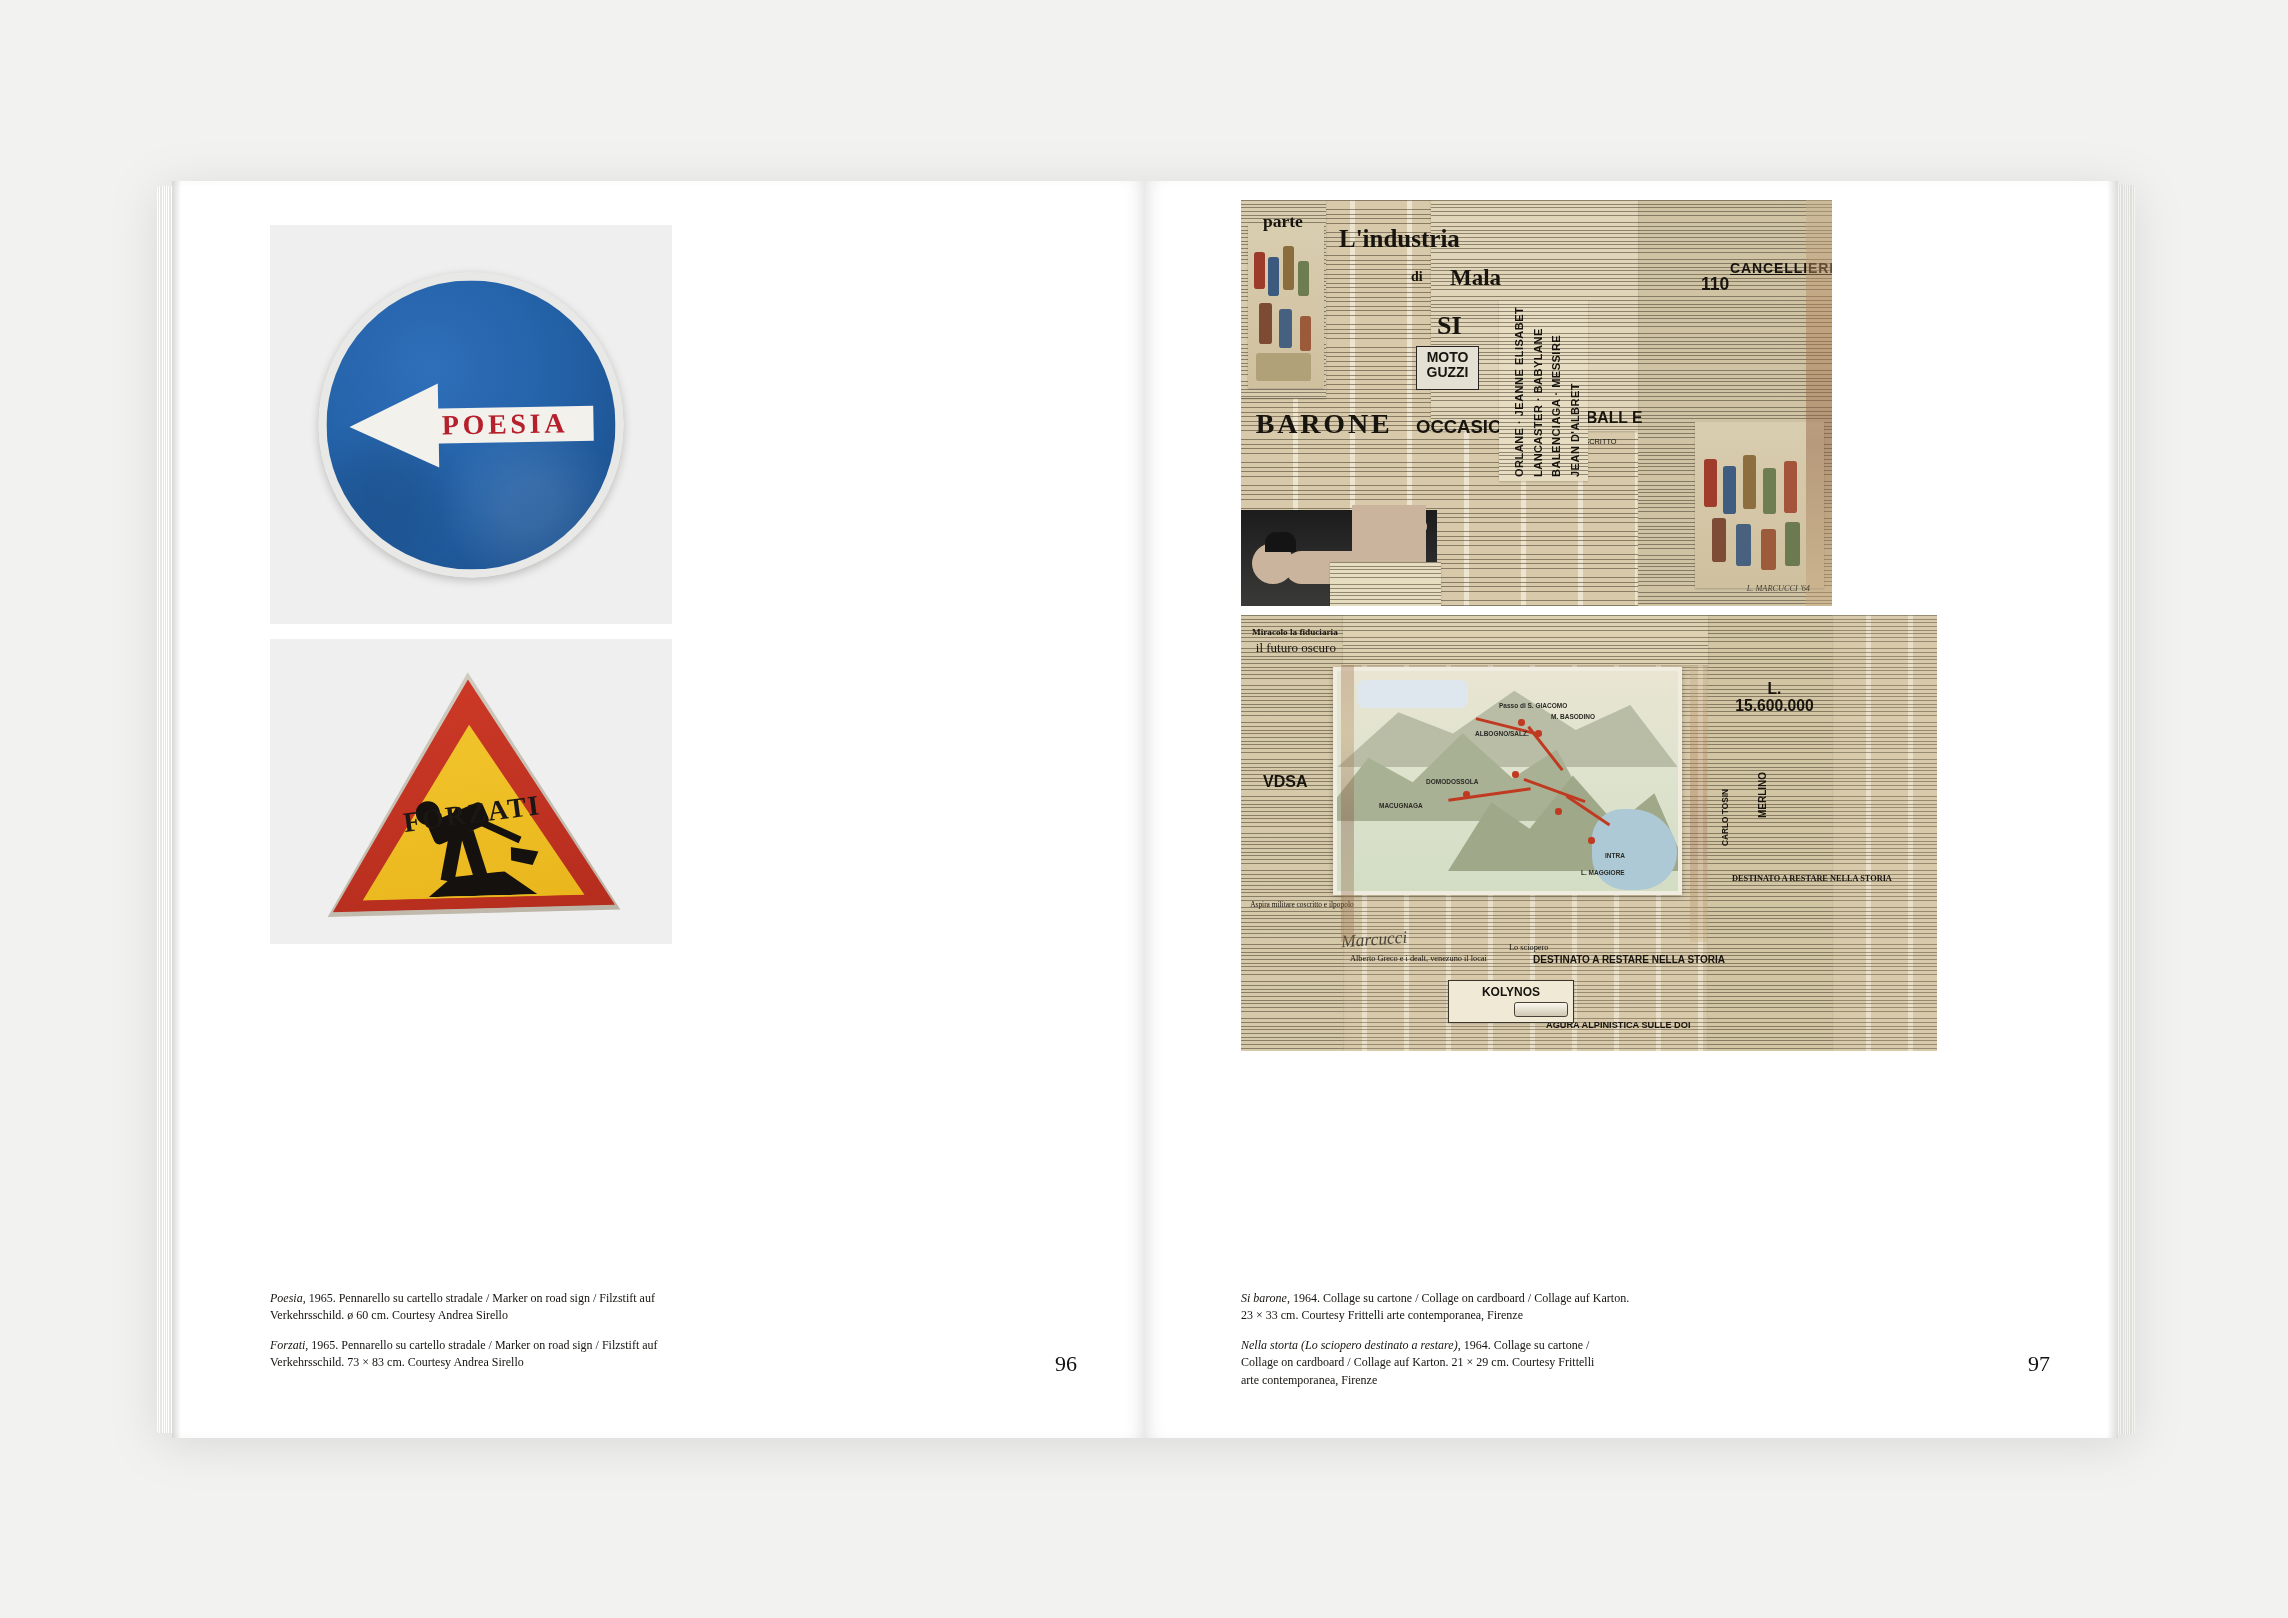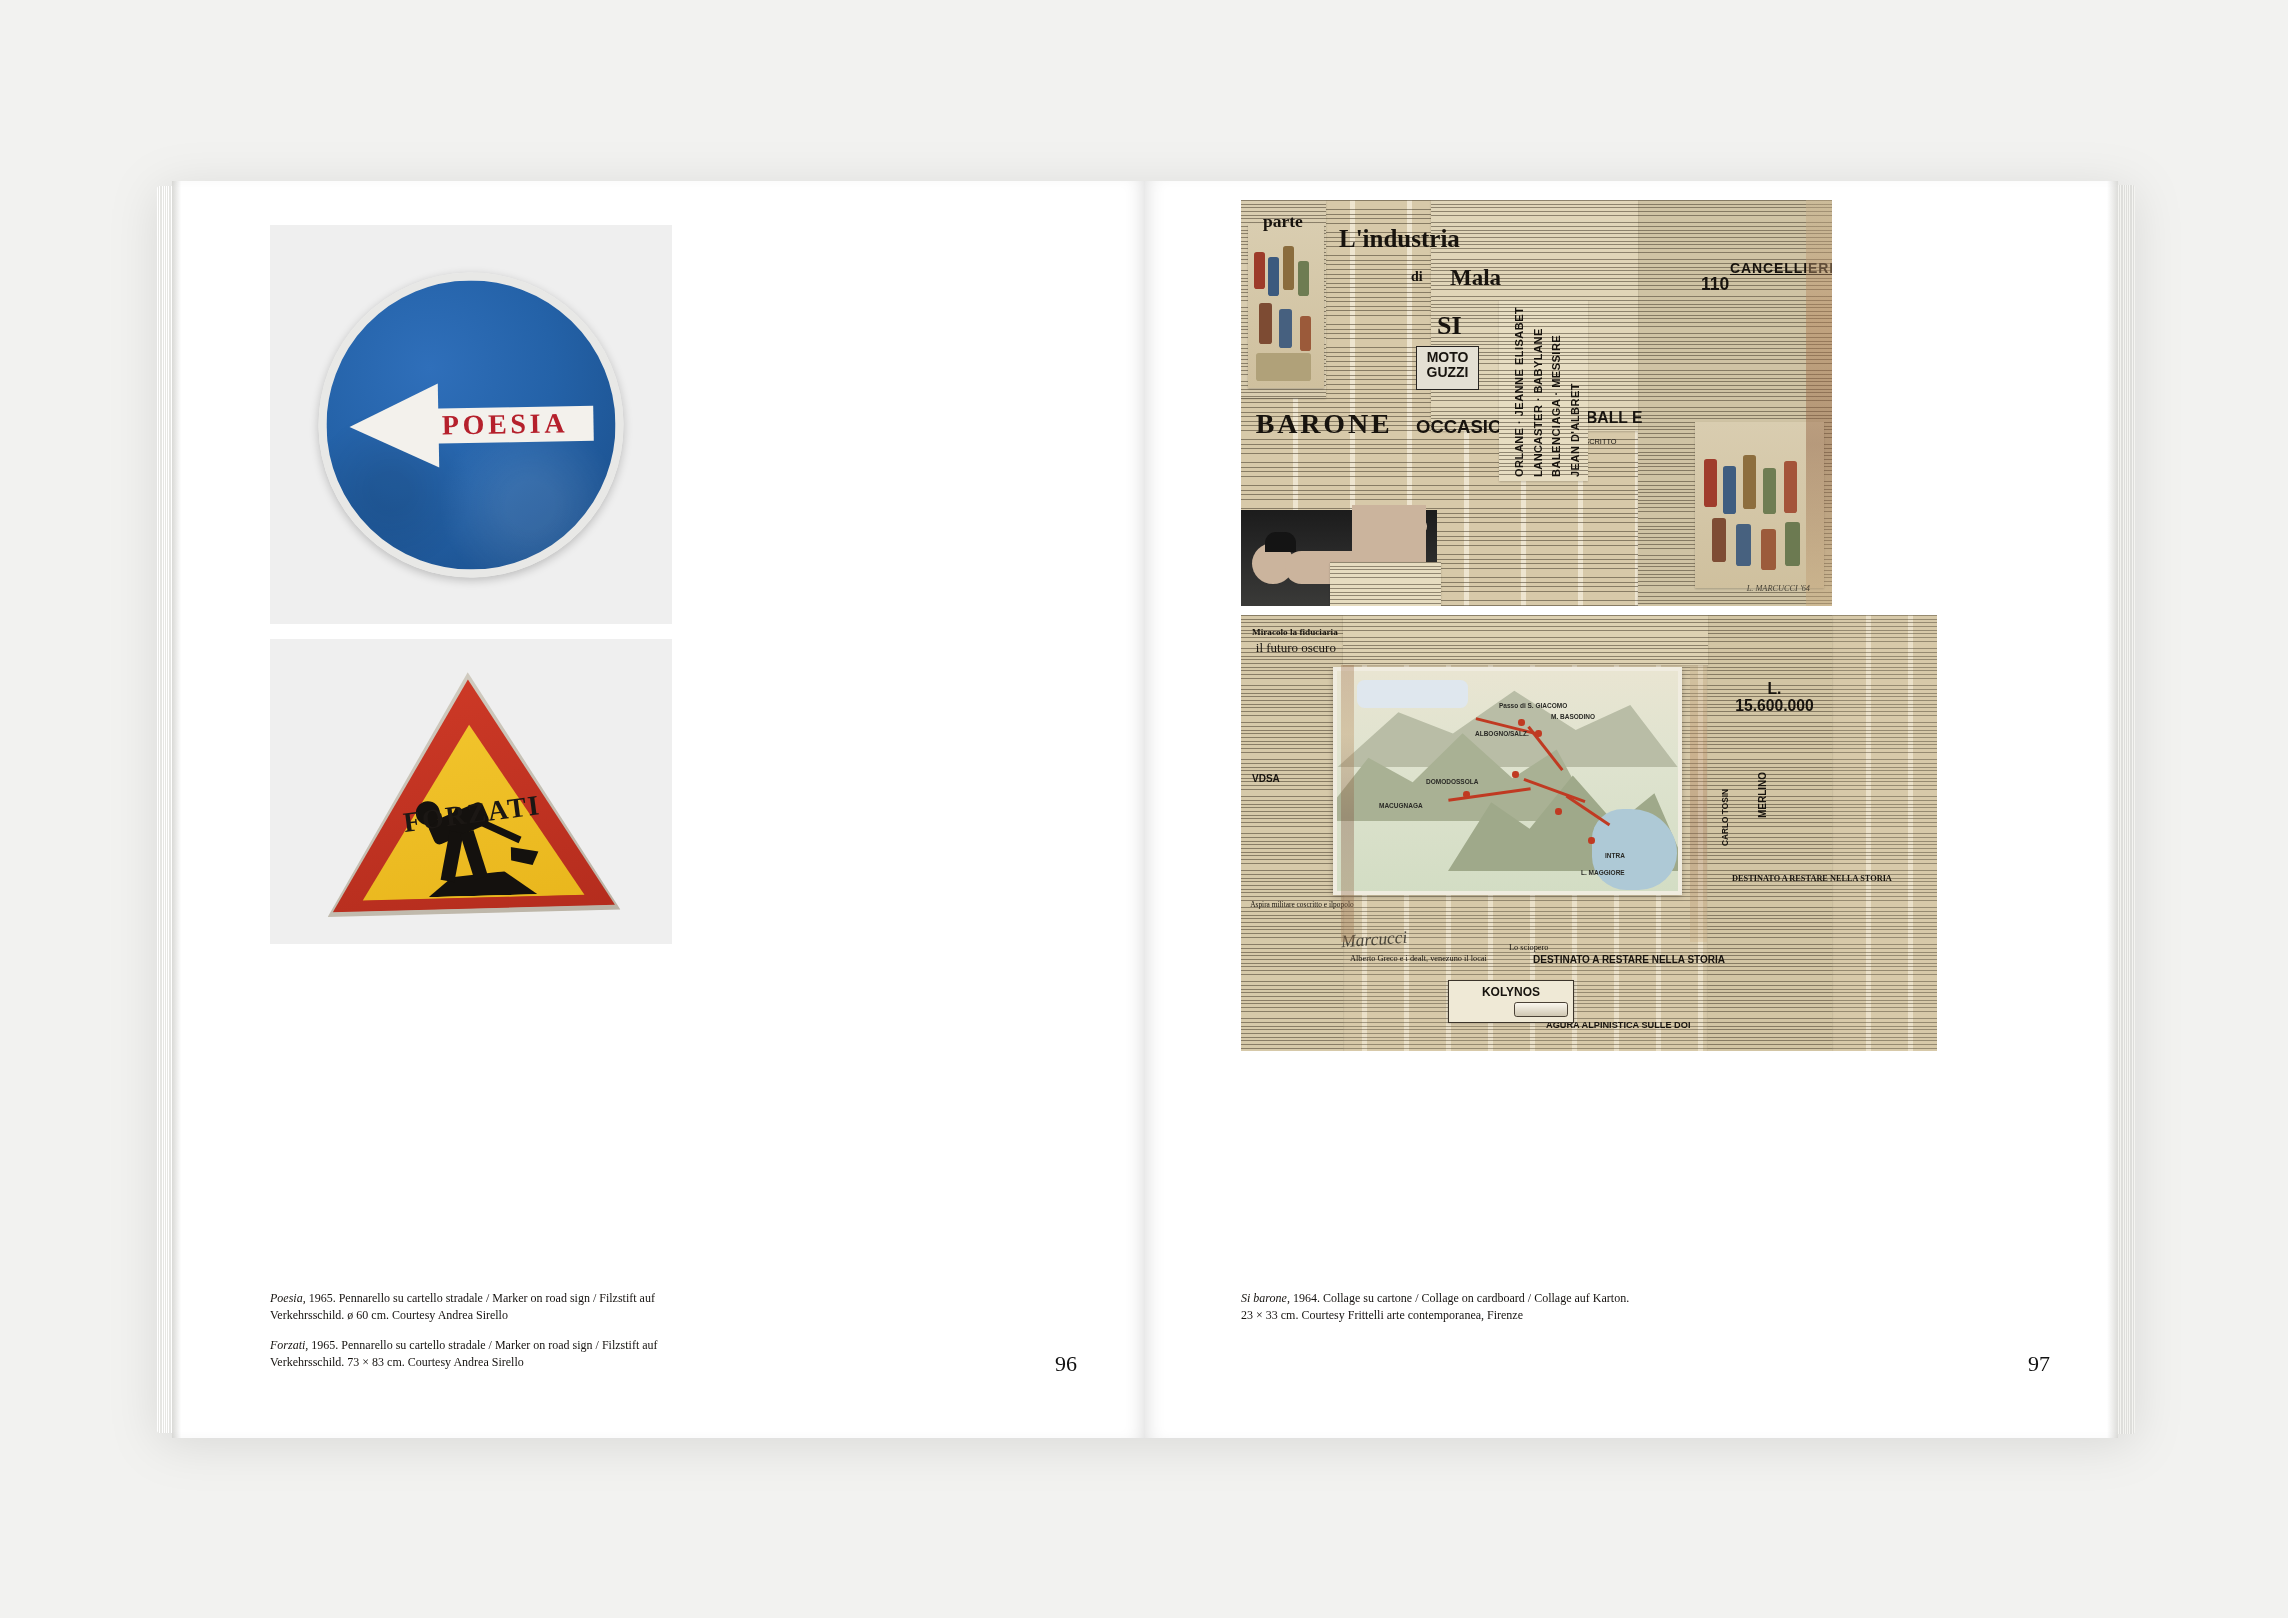--- a/index.html
+++ b/index.html
@@ -576,21 +576,21 @@
 
     <div class="img-collage2">
       <div class="newsprint fine"></div>
 
       <div class="clip" style="left:0; top:0; width:102px; height:436px; background-color:#d6c9a9;"></div>
       <div class="clip" style="left:467px; top:0; width:124px; height:436px; background-color:#d2c5a4;"></div>
       <div class="clip" style="left:102px; top:0; width:365px; height:50px; background-color:#ddd1b2;"></div>
 
       <div class="hl" style="left:11px; top:13px; font-size:9.2px;">Miracolo la fiduciaria</div>
       <div class="hl" style="left:14.8px; top:26px; font-size:13px; font-weight:400;">il futuro oscuro</div>
-      <div class="hl hl-sans" style="left:11px; top:159px; font-size:10px;">VDSA</div>
+      <div class="hl hl-sans" style="left:22px; top:159px; font-size:16px;">VDSA</div>
       <div class="hl" style="left:9.2px; top:286px; font-size:7.4px; font-weight:400;">Aspira militare coscritto e ilpopolo</div>
 
       <div class="hl hl-sans vert" style="left:480px; top:231px; font-size:8.3px;">CARLO TOSIN</div>
       <div class="hl hl-sans vert" style="left:517px; top:203px; font-size:10px;">MERLINO</div>
 
       <div class="price-box" style="left:489px; top:65px; width:89px; font-size:15.7px;">L. 15.600.000</div>
 
       <div class="hl" style="left:491px; top:260px; font-size:8.3px; font-weight:700;">DESTINATO A RESTARE NELLA STORIA</div>
 
       <div class="map">
@@ -635,17 +635,20 @@
 
       <div class="signature" style="left:100px; top:314px;">Marcucci</div>
 
       <div class="paint-strip" style="left:100px; top:50px; width:13px; height:277px; opacity:0.35;"></div>
       <div class="paint-strip r" style="left:449px; top:50px; width:16.6px; height:277px; opacity:0.3;"></div>
     </div>
 
     <div class="caption" style="left:96px; top:1109px; width:397px;">
       <span class="ital">Si barone</span><span>, 1964. Collage su cartone / Collage on cardboard / Collage auf Karton. 23 × 33 cm. Courtesy Frittelli arte contemporanea, Firenze</span>
     </div>
+    <div class="caption" style="left:96px; top:1156px; width:369px;">
+      <span class="ital">Nella storta (Lo sciopero destinato a restare)</span><span>, 1964. Collage su cartone / Collage on cardboard / Collage auf Karton. 21 × 29 cm. Courtesy Frittelli arte contemporanea, Firenze</span>
+    </div>
 
     <div class="page-num" style="right:68px; bottom:61px;">97</div>
   </div>
 </div>
 
 
 </body></html>

